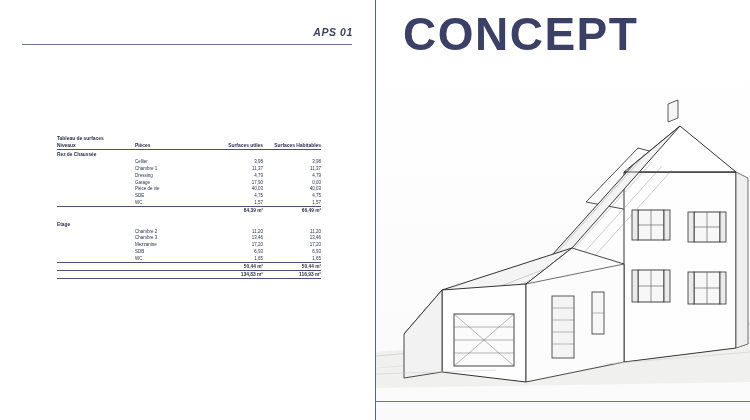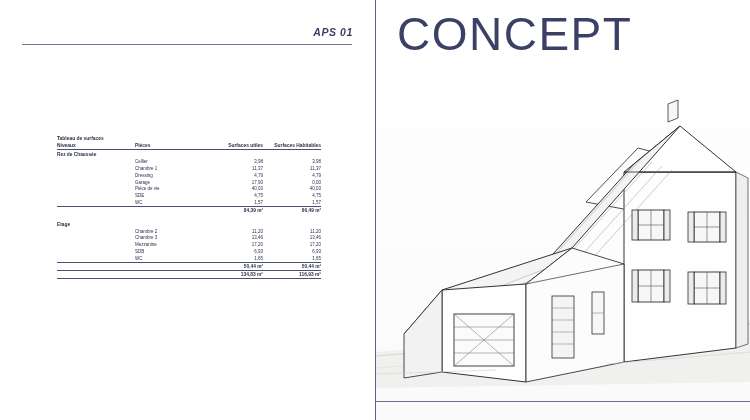--- a/index.html
+++ b/index.html
@@ -135,22 +135,22 @@
     letter-spacing: -1px;
     color: #8a7330;
     font-family: "Liberation Sans", sans-serif;
     font-weight: 300;
   }
   .logo-concept {
     font-size: 46px;
     letter-spacing: 1.5px;
     color: #3b4166;
     font-family: "Liberation Sans", sans-serif;
-    font-weight: 400;
-    margin-left: 3px;
+    font-weight: 700;
+    margin-left: 9px;
   }
   .render {
     position: absolute;
     left: 0; top: 52px;
     width: 374px; height: 368px;
   }
   .render svg { display: block; }
   .bottom-rule {
     position: absolute;
     left: 0;

